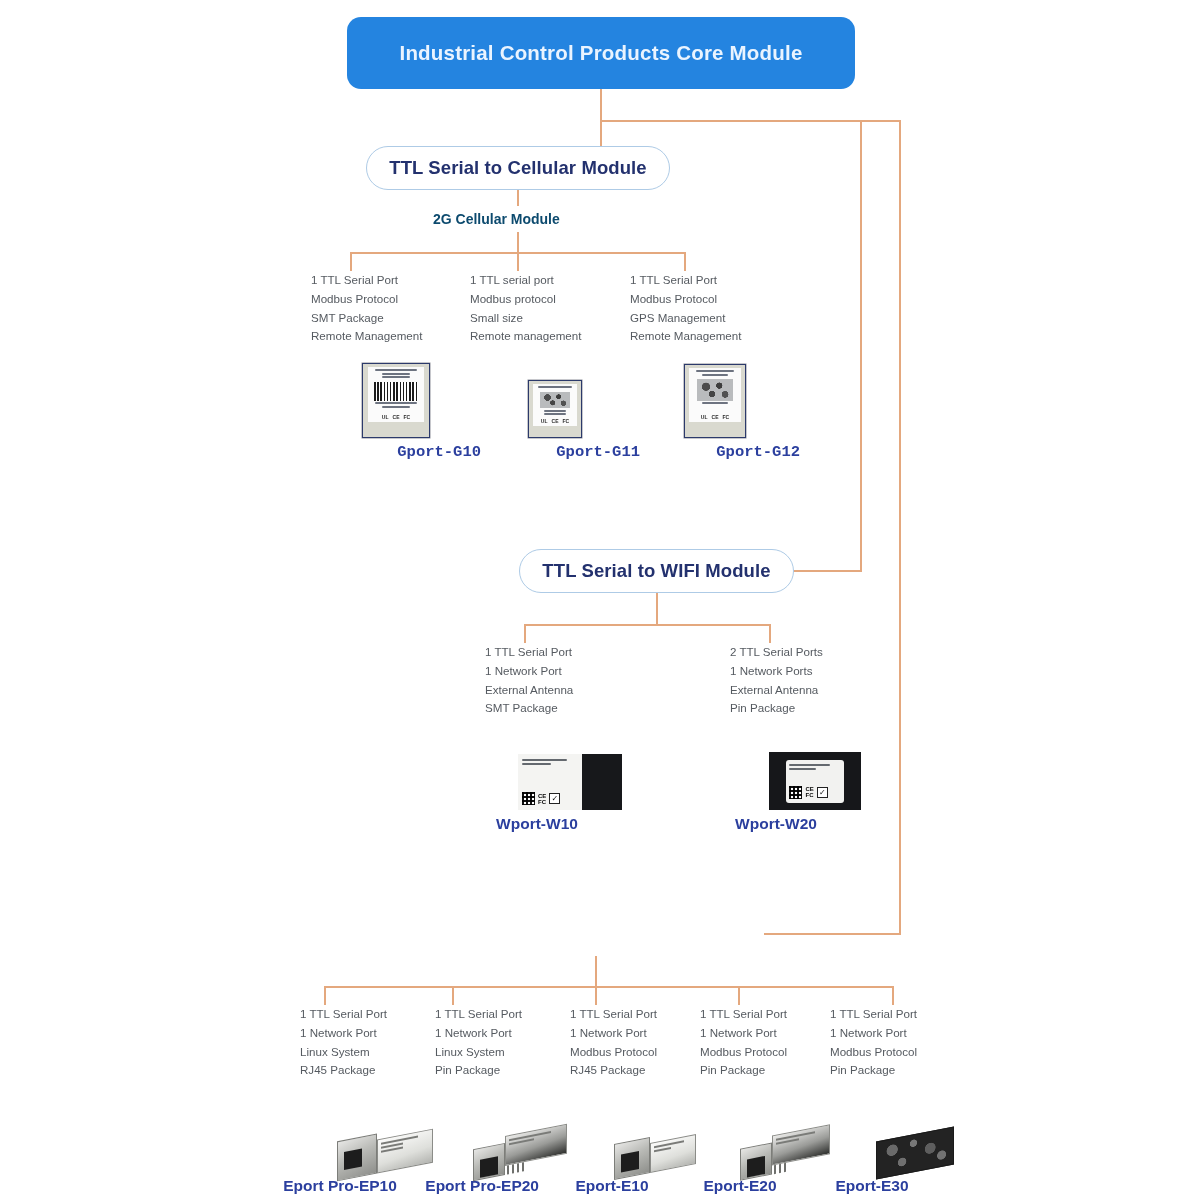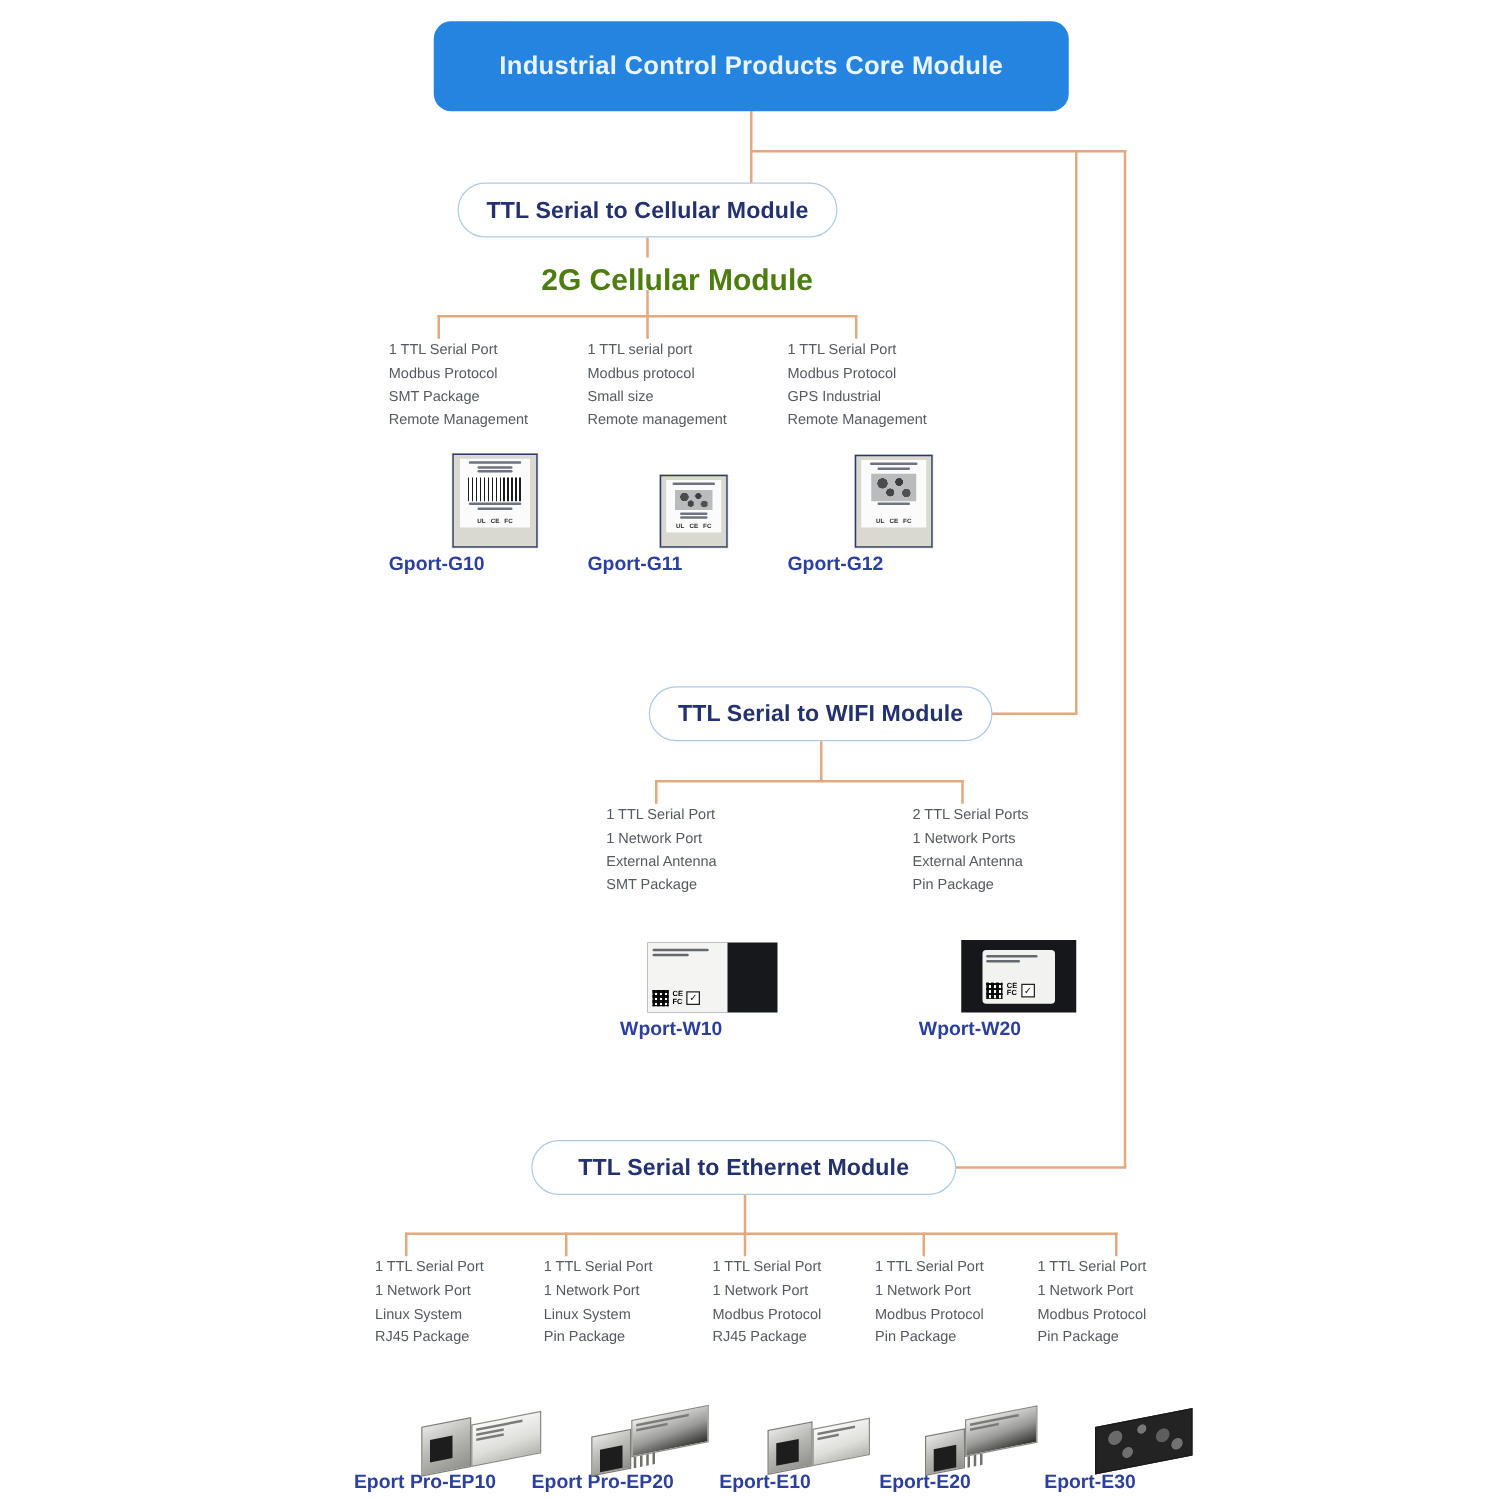--- a/index.html
+++ b/index.html
@@ -65,22 +65,22 @@
     white-space: nowrap;
   }
 
   #cat-cellular { left: 366px; top: 146px; width: 304px; text-align: center; }
   #cat-wifi     { left: 519px; top: 549px; width: 275px; justify-content: center; }
   #cat-ethernet { left: 425px; top: 912px; width: 340px; }
 
   
   .sub-head {
     position: absolute;
-    color: #4d7c0f;
-    font-size: 24px;
+    color: #0c4a6e;
+    font-size: 14px;
     font-weight: bold;
     white-space: nowrap;
   }
   #sub-2g { left: 433px; top: 211px; }
 
   
   .product {
     position: absolute;
     width: 170px;
   }
@@ -100,21 +100,21 @@
     margin-top: 6px;
   }
   .name {
     margin-top: 5px;
     text-align: center;
     color: #2b3f9e;
     font-size: 15.5px;
     font-weight: bold;
     white-space: nowrap;
   }
-  .name.left { text-align: left; }
+  .name.left { text-align: right; font-family: Liberation Mono, monospace; }
 
   
   .chip { position: relative; }
 
   
   .chip-smt {
     background: #d9d9cf;
     border: 1.5px solid #2c3a6b;
     display: flex;
     align-items: flex-start;
@@ -328,21 +328,21 @@
         </div>
       </div>
     </div>
     <div class="name left">Gport-G11</div>
   </div>
 
   <div class="product" style="left:630px; top:271px;">
     <div class="specs">
       <div>1 TTL Serial Port</div>
       <div>Modbus Protocol</div>
-      <div>GPS Industrial</div>
+      <div>GPS Management</div>
       <div>Remote Management</div>
     </div>
     <div class="thumb-wrap">
       <div class="chip chip-smt" style="width:62px;height:74px;">
         <div class="label">
           <div class="ltext"></div>
             <div class="ltext s"></div>
           <div class="die"></div>
           <div class="ltext s"></div>
           <div class="certs">
@@ -399,23 +399,20 @@
               <div class="qr"></div>
               <span style="font-size:6px;font-weight:bold;">CE<br>FC</span>
               <div class="ck">✓</div>
             </div>
         </div>
       </div>
     </div>
     <div class="name" style="width:92px;">Wport-W20</div>
   </div>
 
-  <div class="cat-node" id="cat-ethernet">
-    <span>TTL Serial to Ethernet Module</span>
-  </div>
 
   <div class="product" style="left:300px; top:1005px;">
     <div class="specs">
       <div>1 TTL Serial Port</div>
       <div>1 Network Port</div>
       <div>Linux System</div>
       <div>RJ45 Package</div>
     </div>
     <div class="thumb-wrap">
       <div class="chip chip-rj45">

